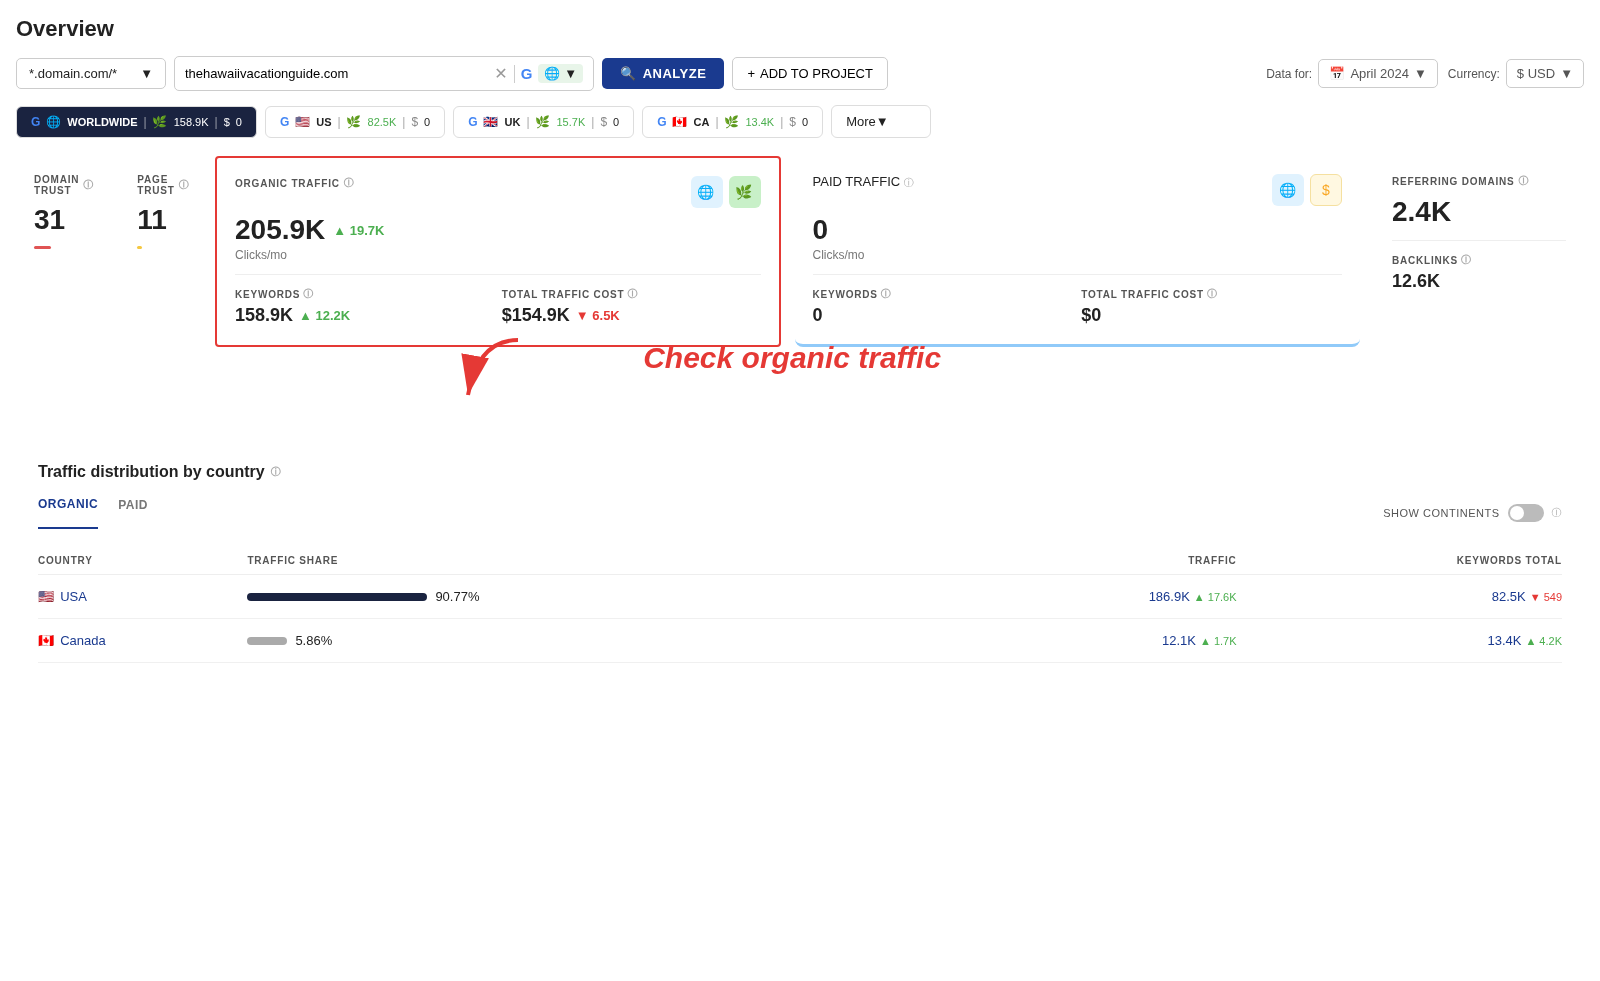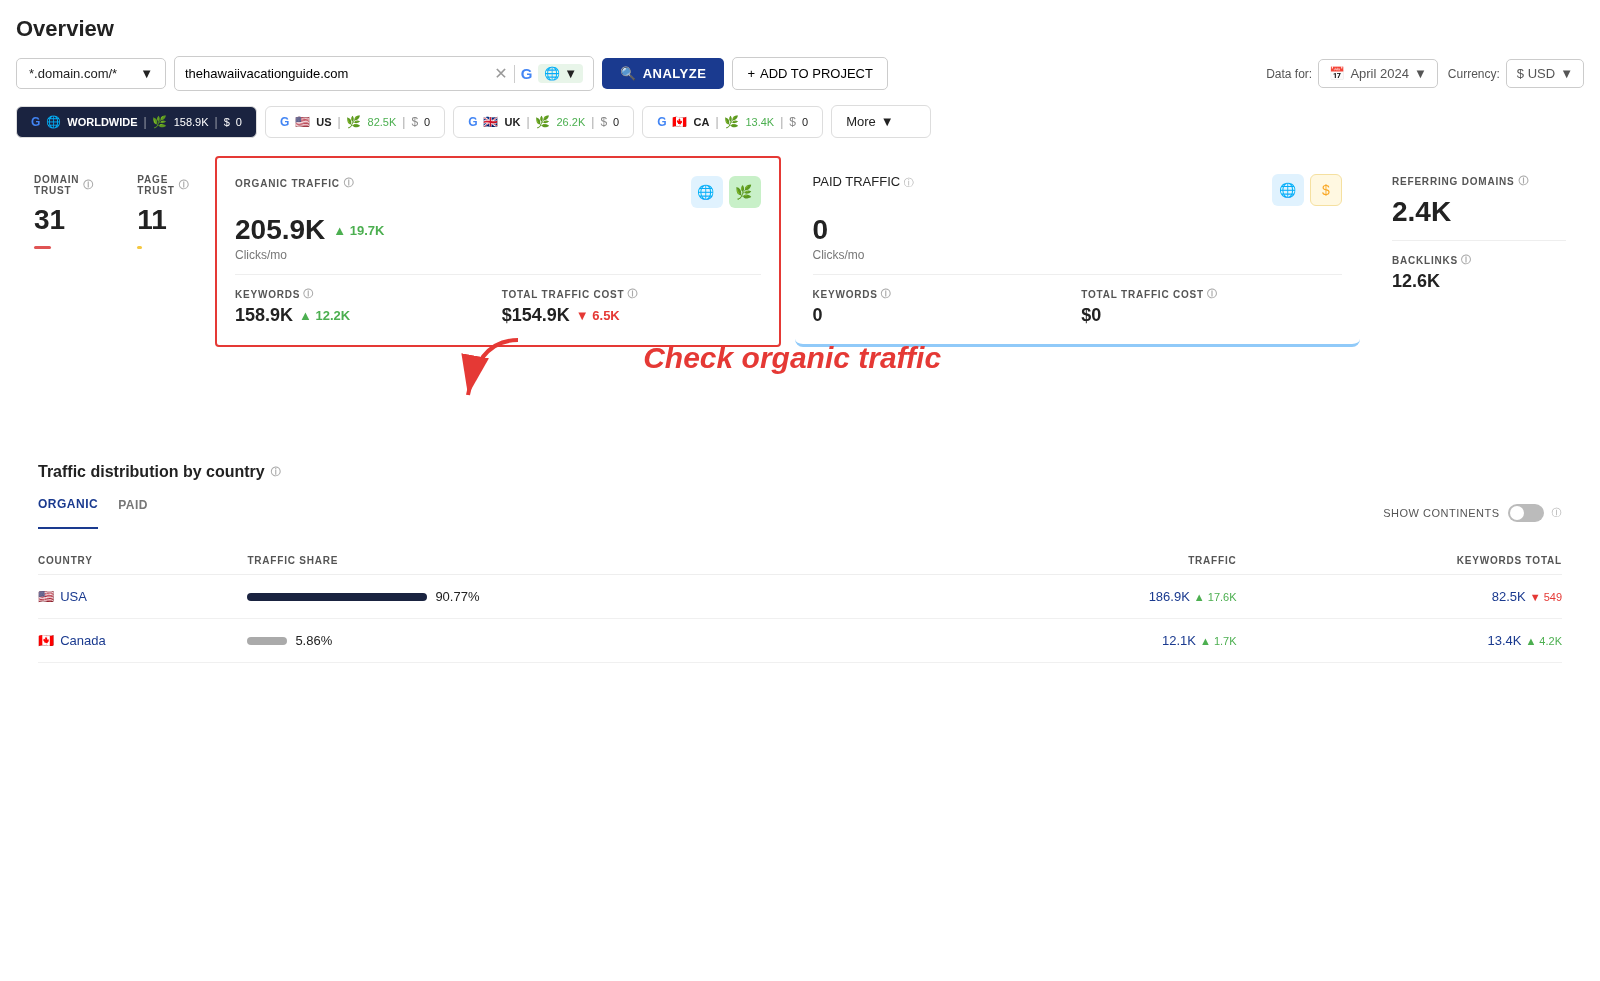--- a/index.html
+++ b/index.html
@@ -56,21 +56,21 @@
     .region-tab {
       background: white; border: 1px solid #ddd; border-radius: 6px;
       padding: 8px 14px; font-size: 12px; cursor: pointer;
       display: flex; align-items: center; gap: 6px; white-space: nowrap;
     }
     .region-tab.active { background: #1a2340; color: white; }
 
     .more-dropdown {
       background: white; border: 1px solid #ddd; border-radius: 6px;
       padding: 8px 14px; font-size: 13px; cursor: pointer;
-      display: flex; align-items: center; gap: 5px; min-width: 100px;
+      display: flex; align-items: center; min-width: 100px;
     }
 
     .metrics-card {
       background: white; border-radius: 8px; padding: 18px 18px 14px 18px;
       position: relative; overflow: hidden;
     }
     .metrics-card .card-label {
       font-size: 10px; font-weight: 700; letter-spacing: 0.8px; color: #555; text-transform: uppercase; margin-bottom: 8px;
       display: flex; align-items: center; gap: 4px;
     }
@@ -225,21 +225,21 @@
       <span style="font-size:12px;color:#888;">$</span>
       <span style="font-size:11px;">0</span>
     </div>
 
     <div class="region-tab" style="color:#222;">
       <span style="font-weight:bold;color:#4285f4;">G</span>
       <span>🇬🇧</span>
       <span style="font-weight:700;font-size:11px;">UK</span>
       <span style="color:#aaa;">|</span>
       <span style="color:#4caf50;">🌿</span>
-      <span style="font-size:11px;color:#4caf50;">26.2K</span>
+      <span style="font-size:11px;color:#4caf50;">15.7K</span>
       <span style="color:#aaa;">|</span>
       <span style="font-size:12px;color:#888;">$</span>
       <span style="font-size:11px;">0</span>
     </div>
 
     <div class="region-tab" style="color:#222;">
       <span style="font-weight:bold;color:#4285f4;">G</span>
       <span>🇨🇦</span>
       <span style="font-weight:700;font-size:11px;">CA</span>
       <span style="color:#aaa;">|</span>

